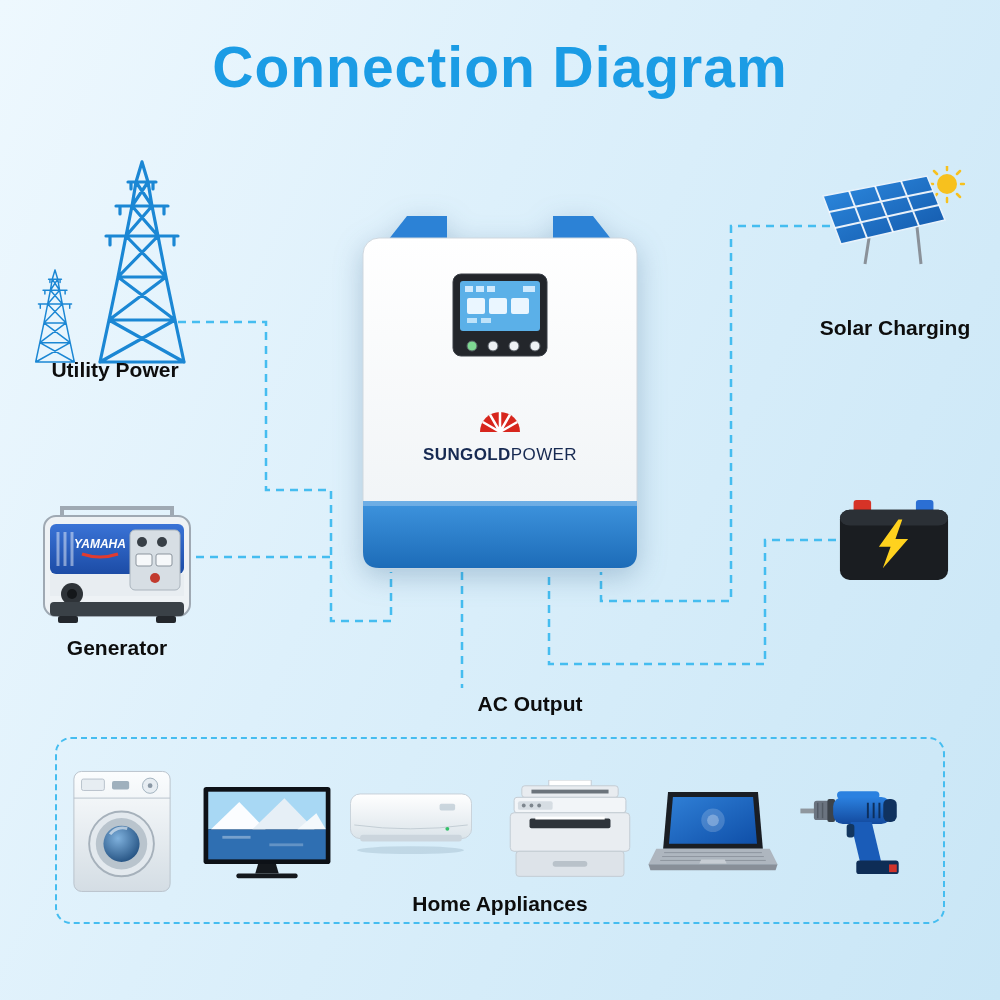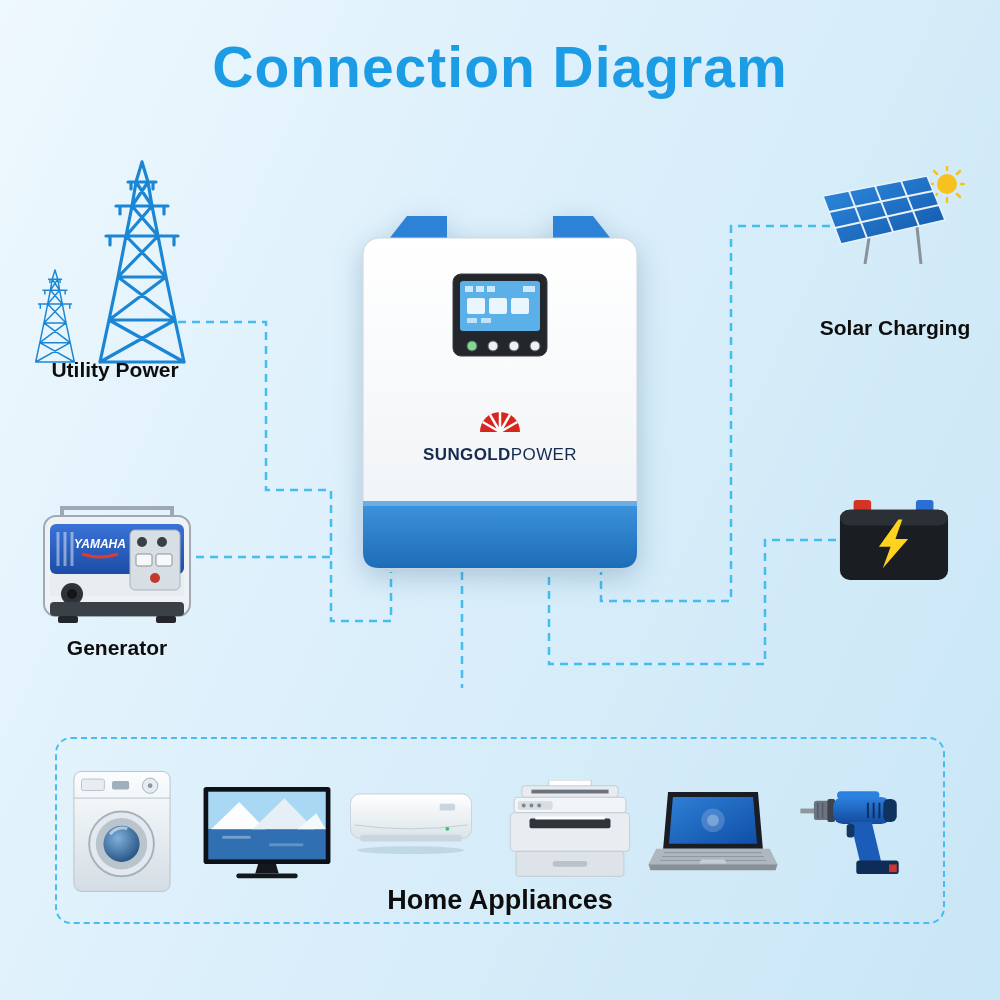--- a/index.html
+++ b/index.html
@@ -8,21 +8,21 @@
   .canvas{position:relative;width:1000px;height:883px;}
   .title{position:absolute;top:34px;left:0;width:1000px;text-align:center;
     font-size:57px;font-weight:700;letter-spacing:1px;color:var(--color-title,#1b9ce5);}
   .abs{position:absolute;}
   .node-label{position:absolute;font-size:21px;font-weight:700;color:#0d0d0d;text-align:center;}
   .lines{position:absolute;left:0;top:0;width:1000px;height:1000px;pointer-events:none;}
   .lines path{stroke:var(--color-line,#45bdf0);stroke-width:2.5;fill:none;stroke-dasharray:8 6;}
   .appliance-box{position:absolute;left:55px;top:737px;width:886px;height:183px;
     border:2px dashed var(--color-line,#45bdf0);border-radius:16px;}
   .appliance-label{position:absolute;left:0;bottom:6px;width:100%;text-align:center;
-    font-size:27px;font-weight:700;color:#0d0d0d;}
+    font-size:21px;font-weight:700;color:#0d0d0d;}
   .inverter-svg{filter:drop-shadow(0 8px 14px rgba(40,85,130,.28));}
   svg{display:block;}
 </style>
 </head>
 <body>
 
 <div class="canvas">
 
   <div class="title">Connection Diagram</div>
 
@@ -141,20 +141,21 @@
   </svg>
 
   <svg class="abs" style="left:838px;top:500px;" width="112" height="83" viewBox="0 0 115 85">
     <rect x="16" y="0" width="18" height="14" rx="3" fill="#d63327"></rect>
     <rect x="80" y="0" width="18" height="14" rx="3" fill="#2b6fd4"></rect>
     <rect x="2" y="10" width="111" height="72" rx="10" fill="#1a1d21"></rect>
     <rect x="2" y="10" width="111" height="16" rx="10" fill="#2b3036"></rect>
     <polygon points="62,20 42,48 54,48 46,70 72,40 59,40 66,20" fill="#ffd21e"></polygon>
   </svg>
 
+  <div class="node-label" style="left:440px;top:692px;width:180px;">AC Output</div>
 
   <div class="appliance-box">
     <div class="appliance-label">Home Appliances</div>
   </div>
 
   <svg class="abs" style="left:72px;top:765px;" width="100" height="130" viewBox="0 0 105 135">
     <defs>
       <linearGradient id="washG" x1="0" y1="0" x2="0" y2="1">
         <stop offset="0" stop-color="#fbfdfe"></stop>
           <stop offset="1" stop-color="#d4dde4"></stop>

